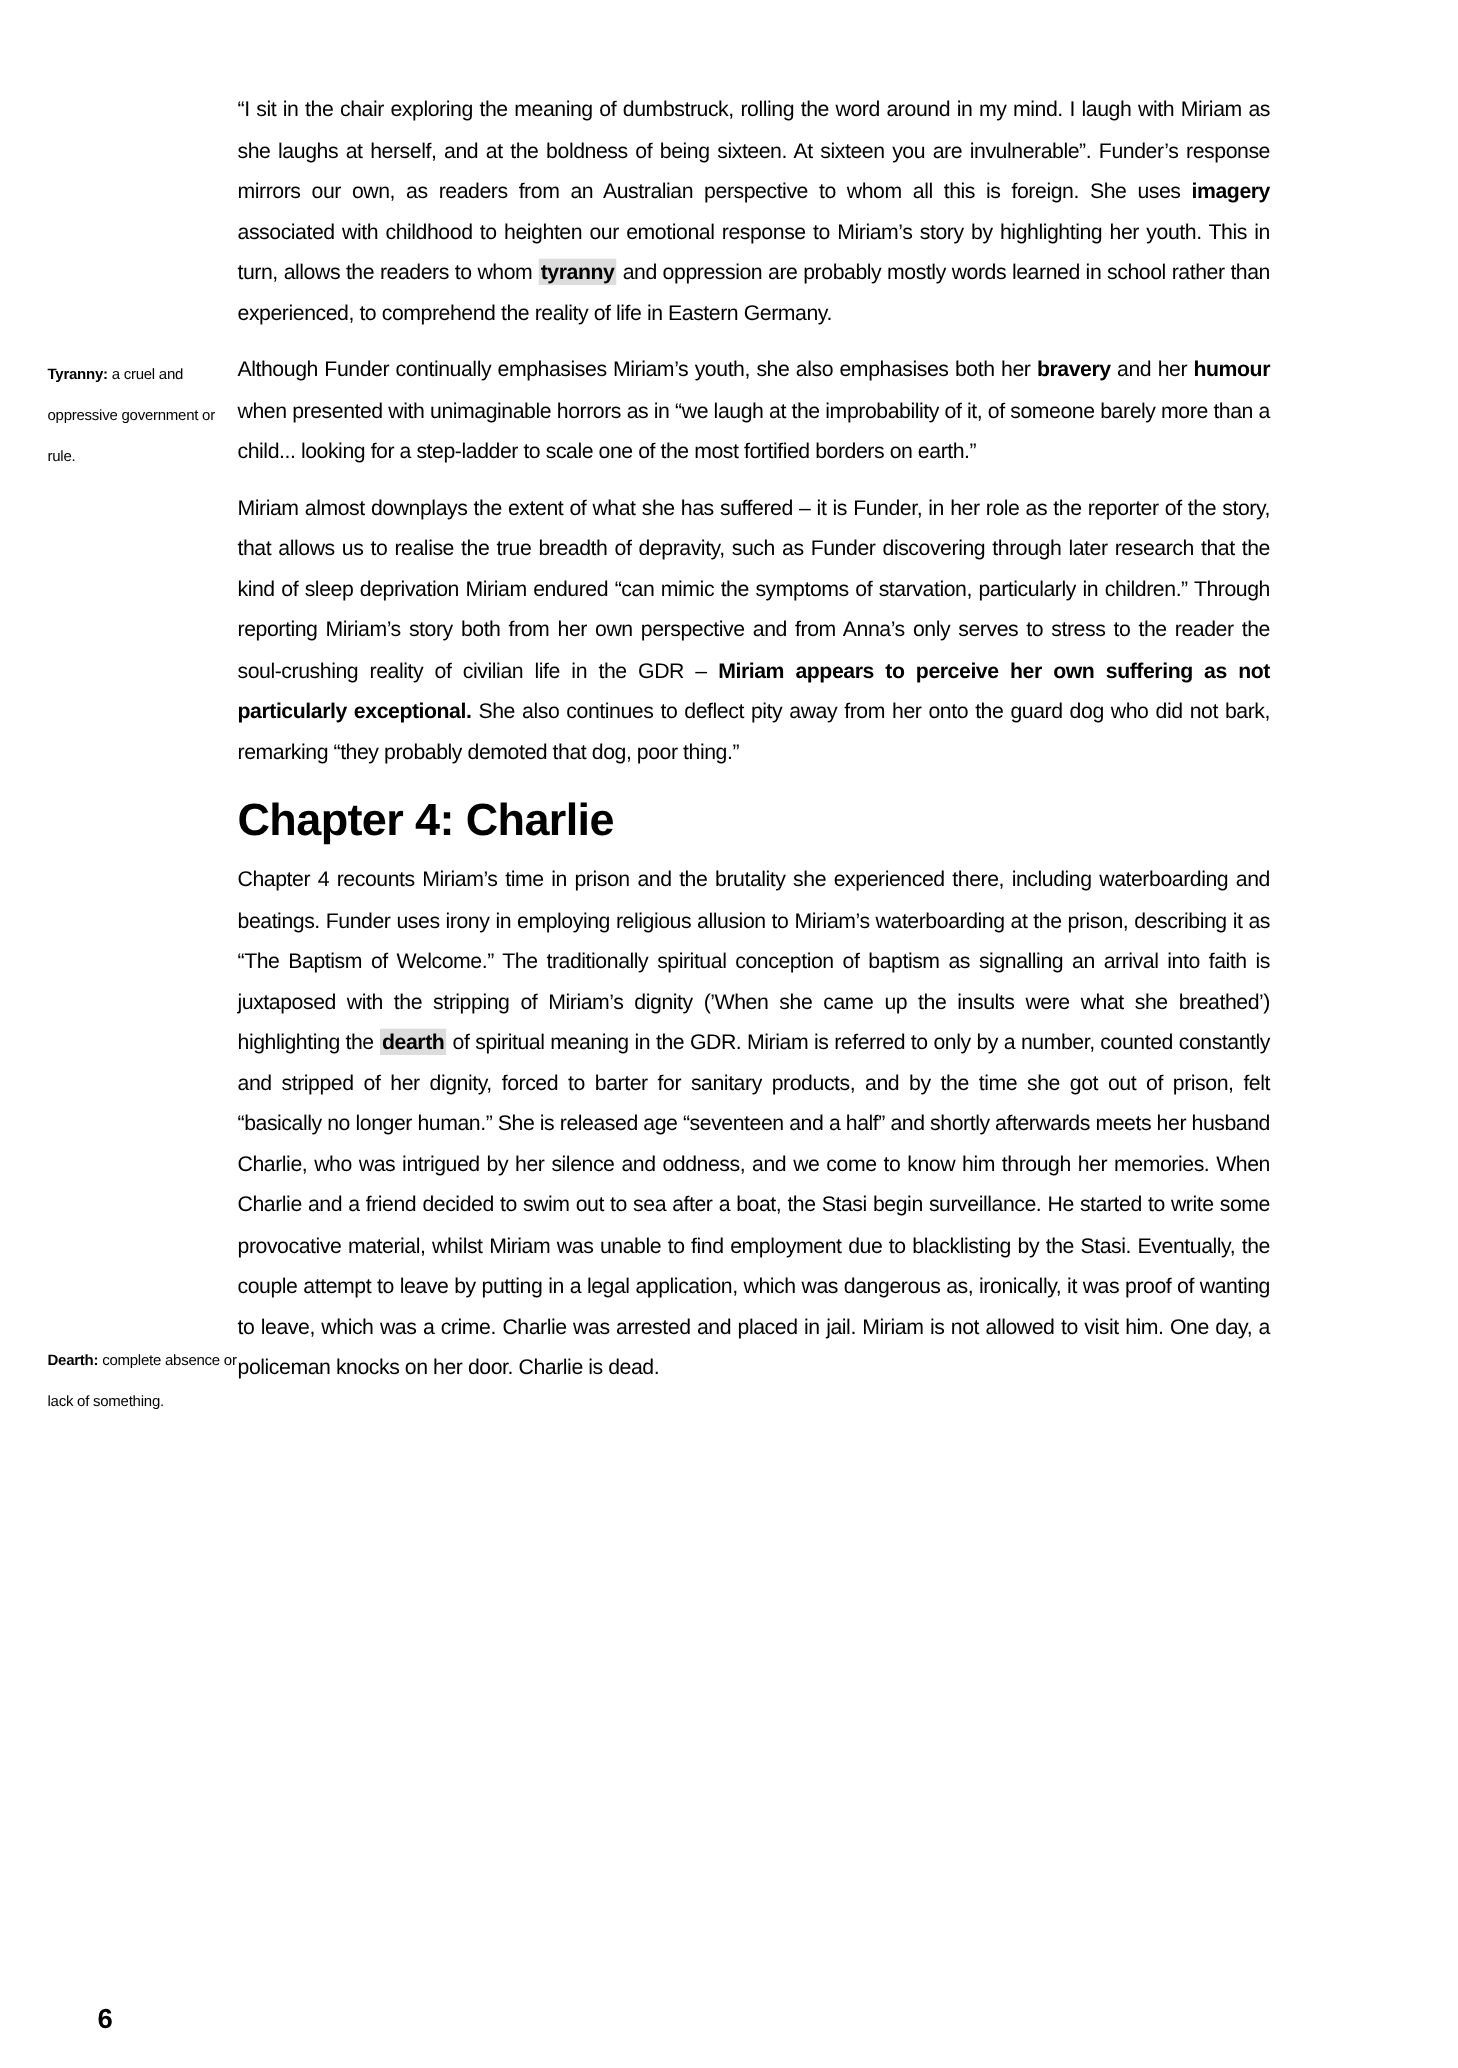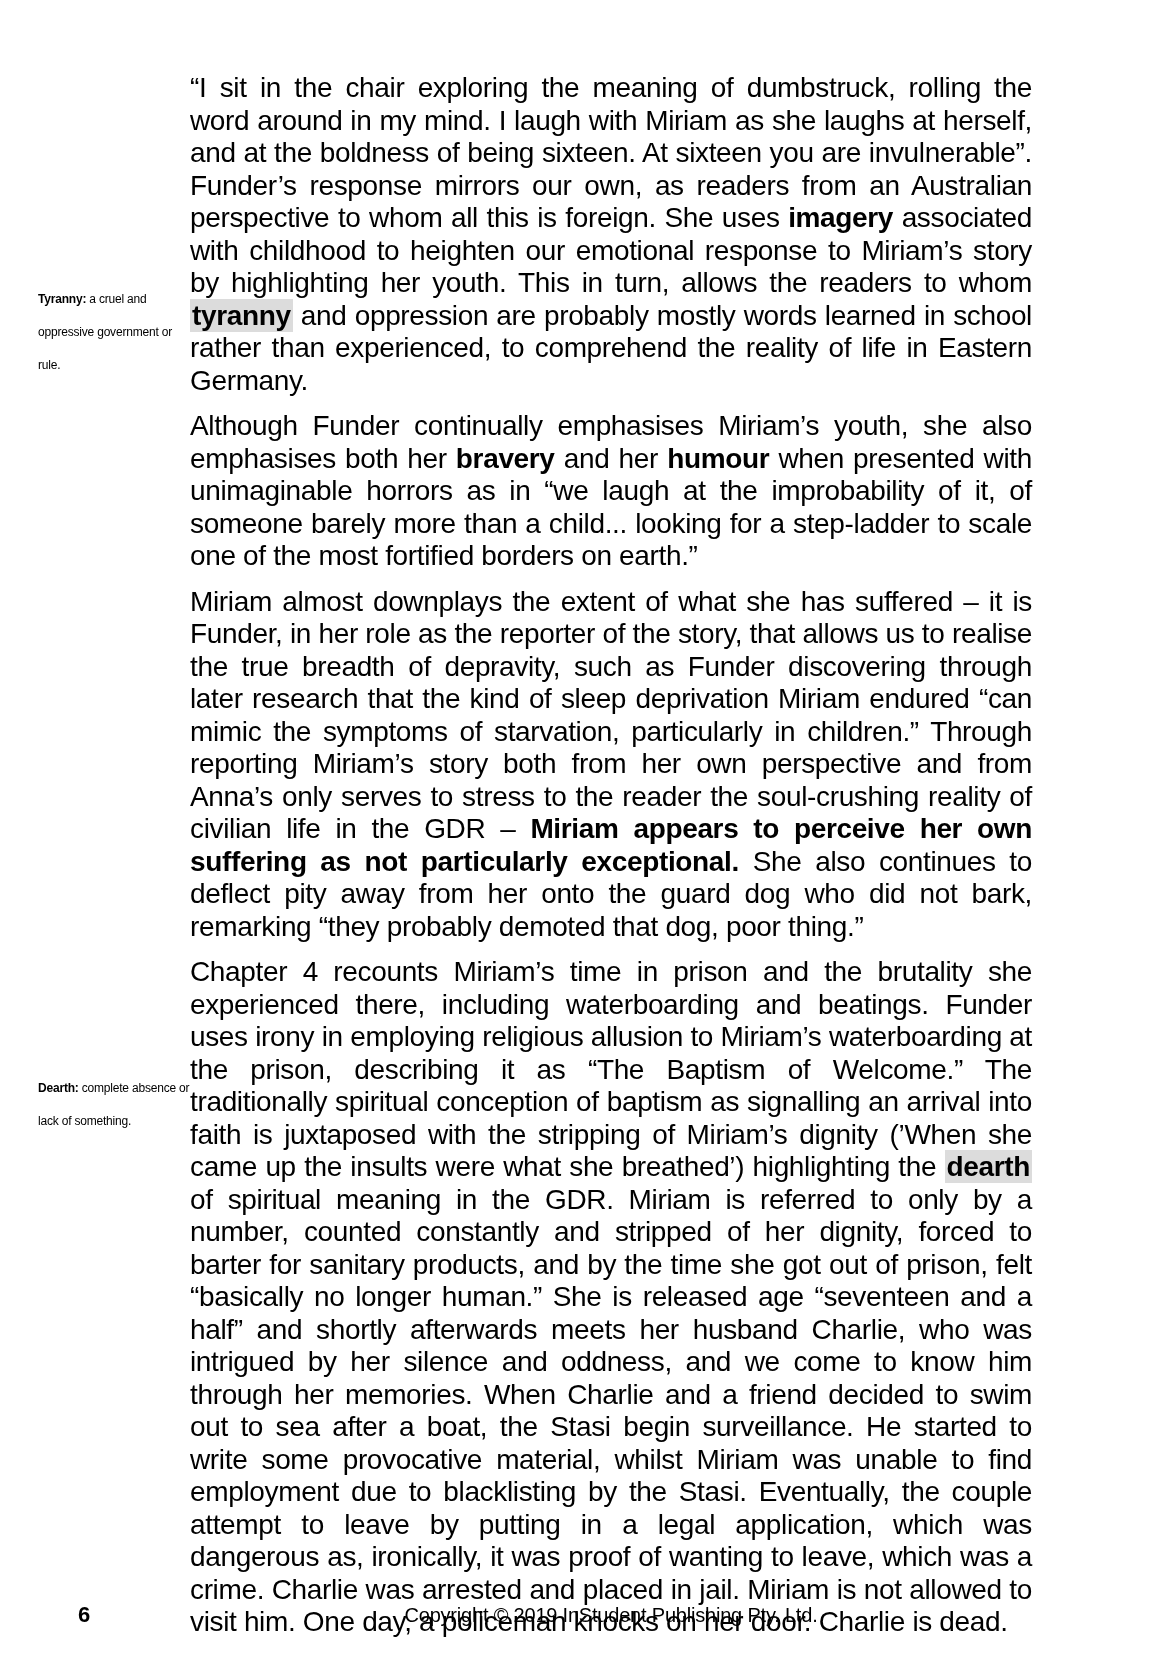--- a/index.html
+++ b/index.html
@@ -17,25 +17,25 @@
     overflow: hidden;
   }
   
   .content {
     position: absolute;
     left: 190px;
     top: 72px;
     width: 842px;
   }
   .para {
-    font-size: 28px;
+    font-size: 17px;
     line-height: 32.5px;
     letter-spacing: -0.35px;
     text-align: justify;
-    margin: 0 0 13px 0;
+    margin: 0 16px 13px 0;
     color: #000000;
   }
   .seg-bold { font-weight: bold; }
   .seg-highlight {
     font-weight: bold;
     background: #dcdcdc;
     padding: 1px 2px;
   }
   .chapter-heading {
     font-size: 36px;
@@ -93,21 +93,21 @@
   </div>
 
   <div class="margin-note note-dearth">
     <span class="term">Dearth:</span><span> complete absence or lack of something.</span>
   </div>
 
   <div class="content">
     <p class="para"><span>“I sit in the chair exploring the meaning of dumbstruck, rolling the word around in my mind. I laugh with Miriam as she laughs at herself, and at the boldness of being sixteen. At sixteen you are invulnerable”. Funder’s response mirrors our own, as readers from an Australian perspective to whom all this is foreign. She uses </span><span class="seg-bold">imagery</span><span> associated with childhood to heighten our emotional response to Miriam’s story by highlighting her youth. This in turn, allows the readers to whom </span><span class="seg-highlight">tyranny</span><span> and oppression are probably mostly words learned in school rather than experienced, to comprehend the reality of life in Eastern Germany.</span></p>
     <p class="para"><span>Although Funder continually emphasises Miriam’s youth, she also emphasises both her </span><span class="seg-bold">bravery</span><span> and her </span><span class="seg-bold">humour</span><span> when presented with unimaginable horrors as in “we laugh at the improbability of it, of someone barely more than a child... looking for a step-ladder to scale one of the most fortified borders on earth.”</span></p>
     <p class="para"><span>Miriam almost downplays the extent of what she has suffered – it is Funder, in her role as the reporter of the story, that allows us to realise the true breadth of depravity, such as Funder discovering through later research that the kind of sleep deprivation Miriam endured “can mimic the symptoms of starvation, particularly in children.” Through reporting Miriam’s story both from her own perspective and from Anna’s only serves to stress to the reader the soul-crushing reality of civilian life in the GDR – </span><span class="seg-bold">Miriam appears to perceive her own suffering as not particularly exceptional.</span><span> She also continues to deflect pity away from her onto the guard dog who did not bark, remarking “they probably demoted that dog, poor thing.”</span></p>
+    <h2 class="chapter-heading">Chapter 4: Charlie</h2>
     <p class="para"><span>Chapter 4 recounts Miriam’s time in prison and the brutality she experienced there, including waterboarding and beatings. Funder uses irony in employing religious allusion to Miriam’s waterboarding at the prison, describing it as “The Baptism of Welcome.” The traditionally spiritual conception of baptism as signalling an arrival into faith is juxtaposed with the stripping of Miriam’s dignity (’When she came up the insults were what she breathed’) highlighting the </span><span class="seg-highlight">dearth</span><span> of spiritual meaning in the GDR. Miriam is referred to only by a number, counted constantly and stripped of her dignity, forced to barter for sanitary products, and by the time she got out of prison, felt “basically no longer human.” She is released age “seventeen and a half” and shortly afterwards meets her husband Charlie, who was intrigued by her silence and oddness, and we come to know him through her memories. When Charlie and a friend decided to swim out to sea after a boat, the Stasi begin surveillance. He started to write some provocative material, whilst Miriam was unable to find employment due to blacklisting by the Stasi. Eventually, the couple attempt to leave by putting in a legal application, which was dangerous as, ironically, it was proof of wanting to leave, which was a crime. Charlie was arrested and placed in jail. Miriam is not allowed to visit him. One day, a policeman knocks on her door. Charlie is dead.</span></p>
   </div>
 
   <div class="footer">
     <div class="page-number">6</div>
-    <div class="copyright">Copyright © 2019 InStudent Publishing Pty. Ltd.</div>
   </div>
 
 </div>
 
 </body></html>

